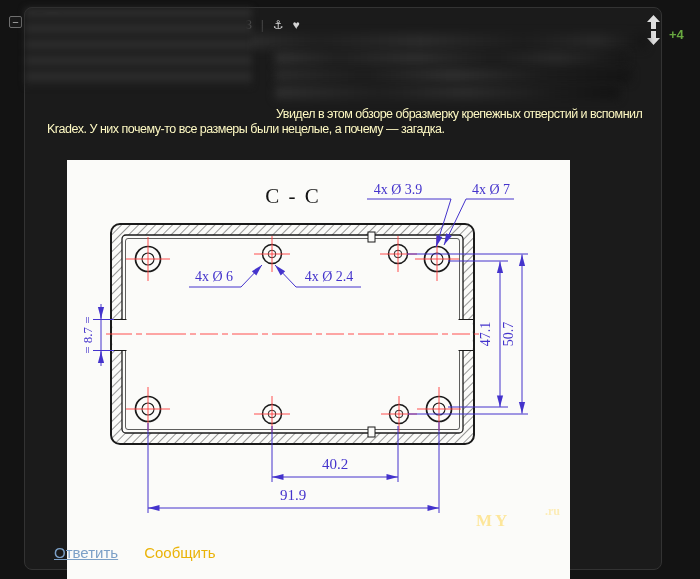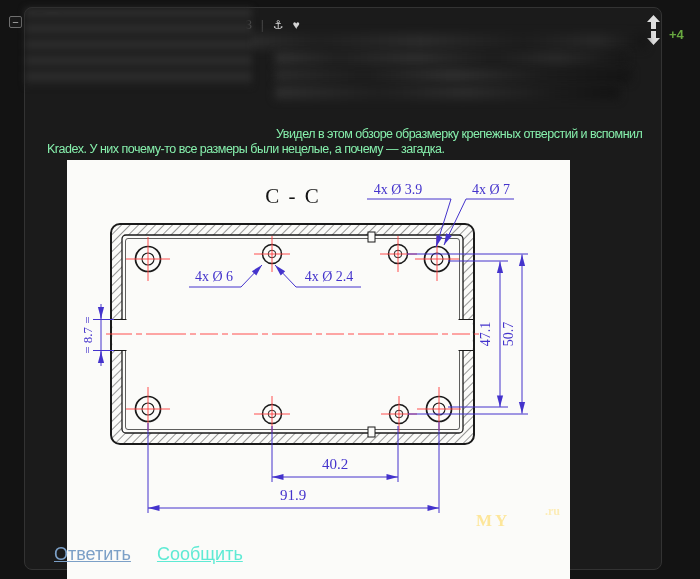--- a/index.html
+++ b/index.html
@@ -35,23 +35,22 @@
   .hsep{color:#484848;font-size:12px;}
   .cdate{color:#8f8f8f;font-size:12.5px;letter-spacing:-0.3px;}
   .micon{color:#d6d6d6;font-size:12px;}
   .votes{position:absolute;left:622px;top:7px;width:13px;}
   .vbtn{display:block;width:13px;height:14px;margin-bottom:2px;cursor:pointer;}
   .rating{
     position:absolute;left:669px;top:27px;color:#68a840;
     font-size:13px;font-weight:bold;
   }
   .ctext{
-    color:#86efac;font-size:12.5px;letter-spacing:-0.5px;white-space:nowrap;
+    color:#fef9c3;font-size:12.5px;letter-spacing:-0.5px;white-space:nowrap;
     position:absolute;
-    margin-top:20px;
   }
   .p1{left:36px;top:28px;background:#232323;padding:1px 3px;}
   .t1{left:251px;top:99px;}
   .t2{left:22px;top:114px;text-align:right;}
   .blur{position:absolute;filter:blur(4px);border-radius:2px;}
   .bstrip1{left:212px;top:26px;width:409px;height:15px;
     background:linear-gradient(90deg,#2e2e2e,#202020 20%,#2b2b2b 45%,#1d1d1d 70%,#282828 88%,#151515);}
   .bfrag1{left:73px;top:44px;width:50px;height:8px;background:#2c2c2c;filter:blur(3px);}
   .bfrag2{left:143px;top:44px;width:64px;height:8px;background:#292929;filter:blur(3px);}
   .bblock{left:21px;top:42px;width:227px;height:78px;filter:blur(3px);
@@ -59,23 +58,23 @@
   .bl1{left:250px;top:44px;width:352px;height:13px;
     background:linear-gradient(90deg,#313131,#222 18%,#2e2e2e 40%,#1e1e1e 62%,#2a2a2a 80%,#161616);}
   .bl2{left:250px;top:61px;width:356px;height:13px;
     background:linear-gradient(90deg,#2c2c2c,#1e1e1e 25%,#303030 50%,#1d1d1d 75%,#141414);}
   .bl3{left:250px;top:78px;width:344px;height:13px;
     background:linear-gradient(90deg,#2f2f2f,#202020 30%,#2c2c2c 55%,#1b1b1b 82%,#131313);}
   .drawing{
     position:absolute;left:42px;top:152px;width:503px;height:454px;
     background:#fbfbf9;cursor:pointer;
   }
-  .links{position:absolute;left:29px;top:536px;display:flex;gap:26px;font-size:18px;}
+  .links{position:absolute;left:29px;top:536px;display:flex;gap:26px;font-size:15px;}
   .lnk-reply{color:#7ca0c7;text-decoration:underline;cursor:pointer;}
-  .lnk-report{color:#5eead4;text-decoration:underline;cursor:pointer;}
+  .lnk-report{color:#eab308;cursor:pointer;}
   svg text{font-family:"Liberation Serif","DejaVu Serif",serif;}
 </style>
 </head>
 <body>
 
 <div class="collapse-btn">−</div>
 
 <div class="comment-card">
 
   <div class="avatar"></div>

